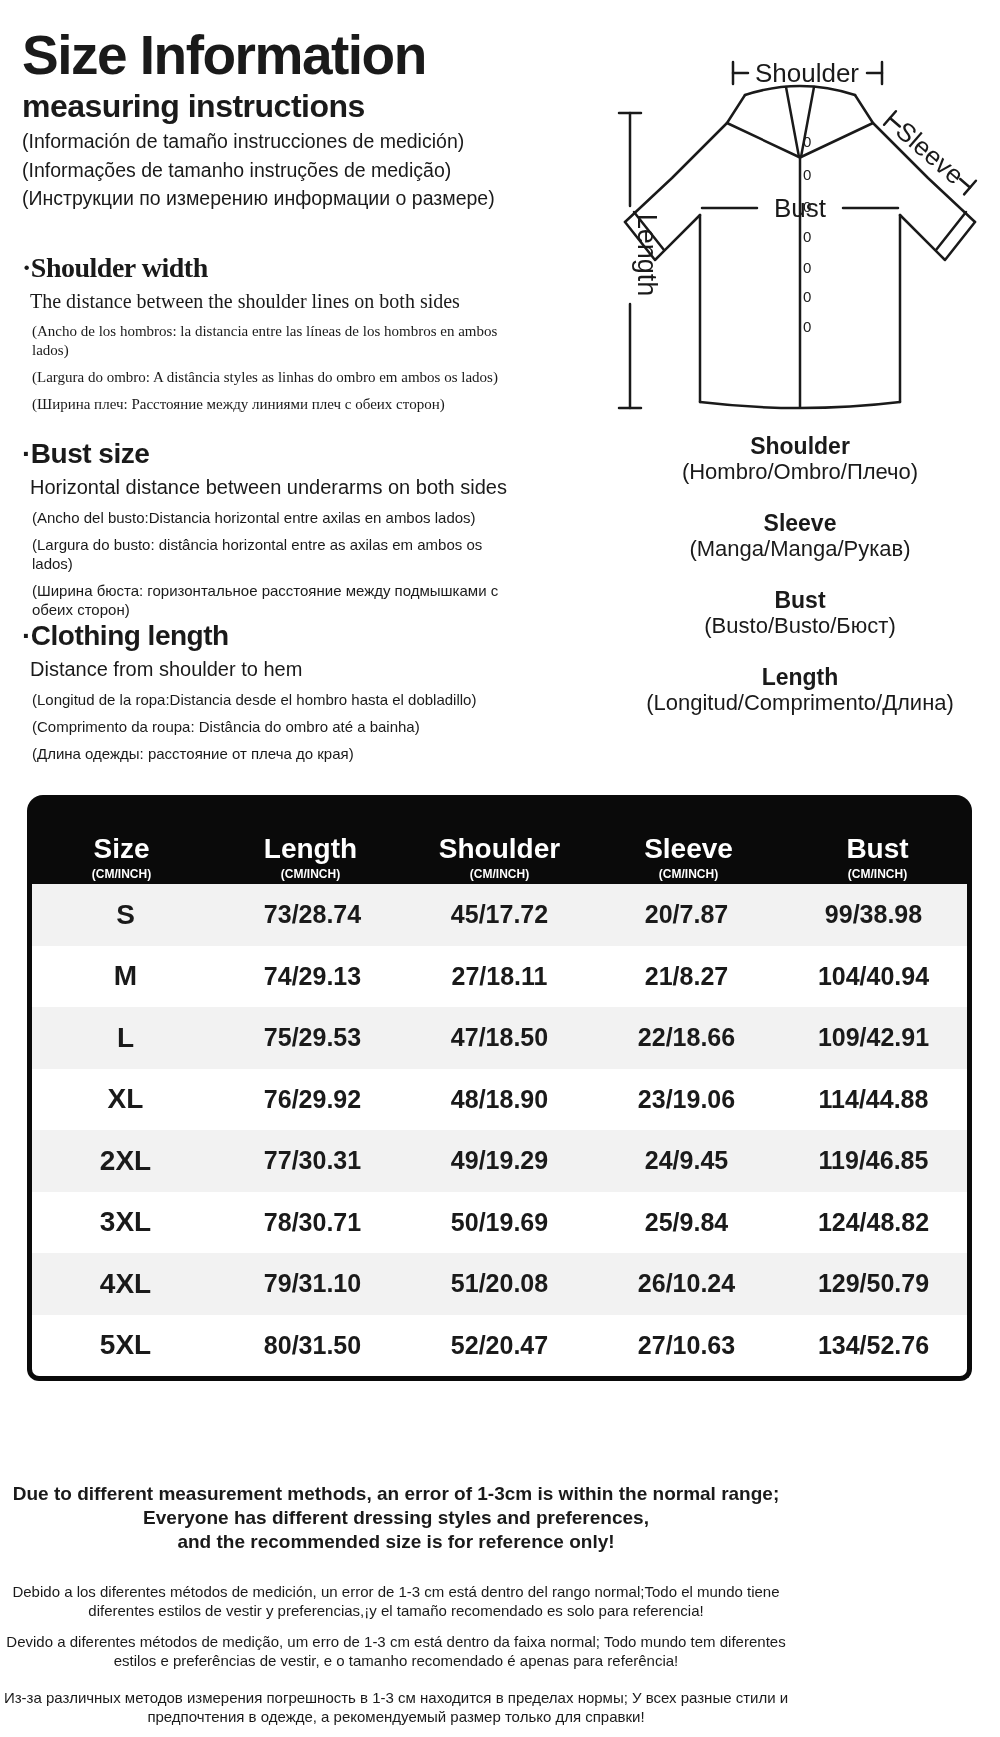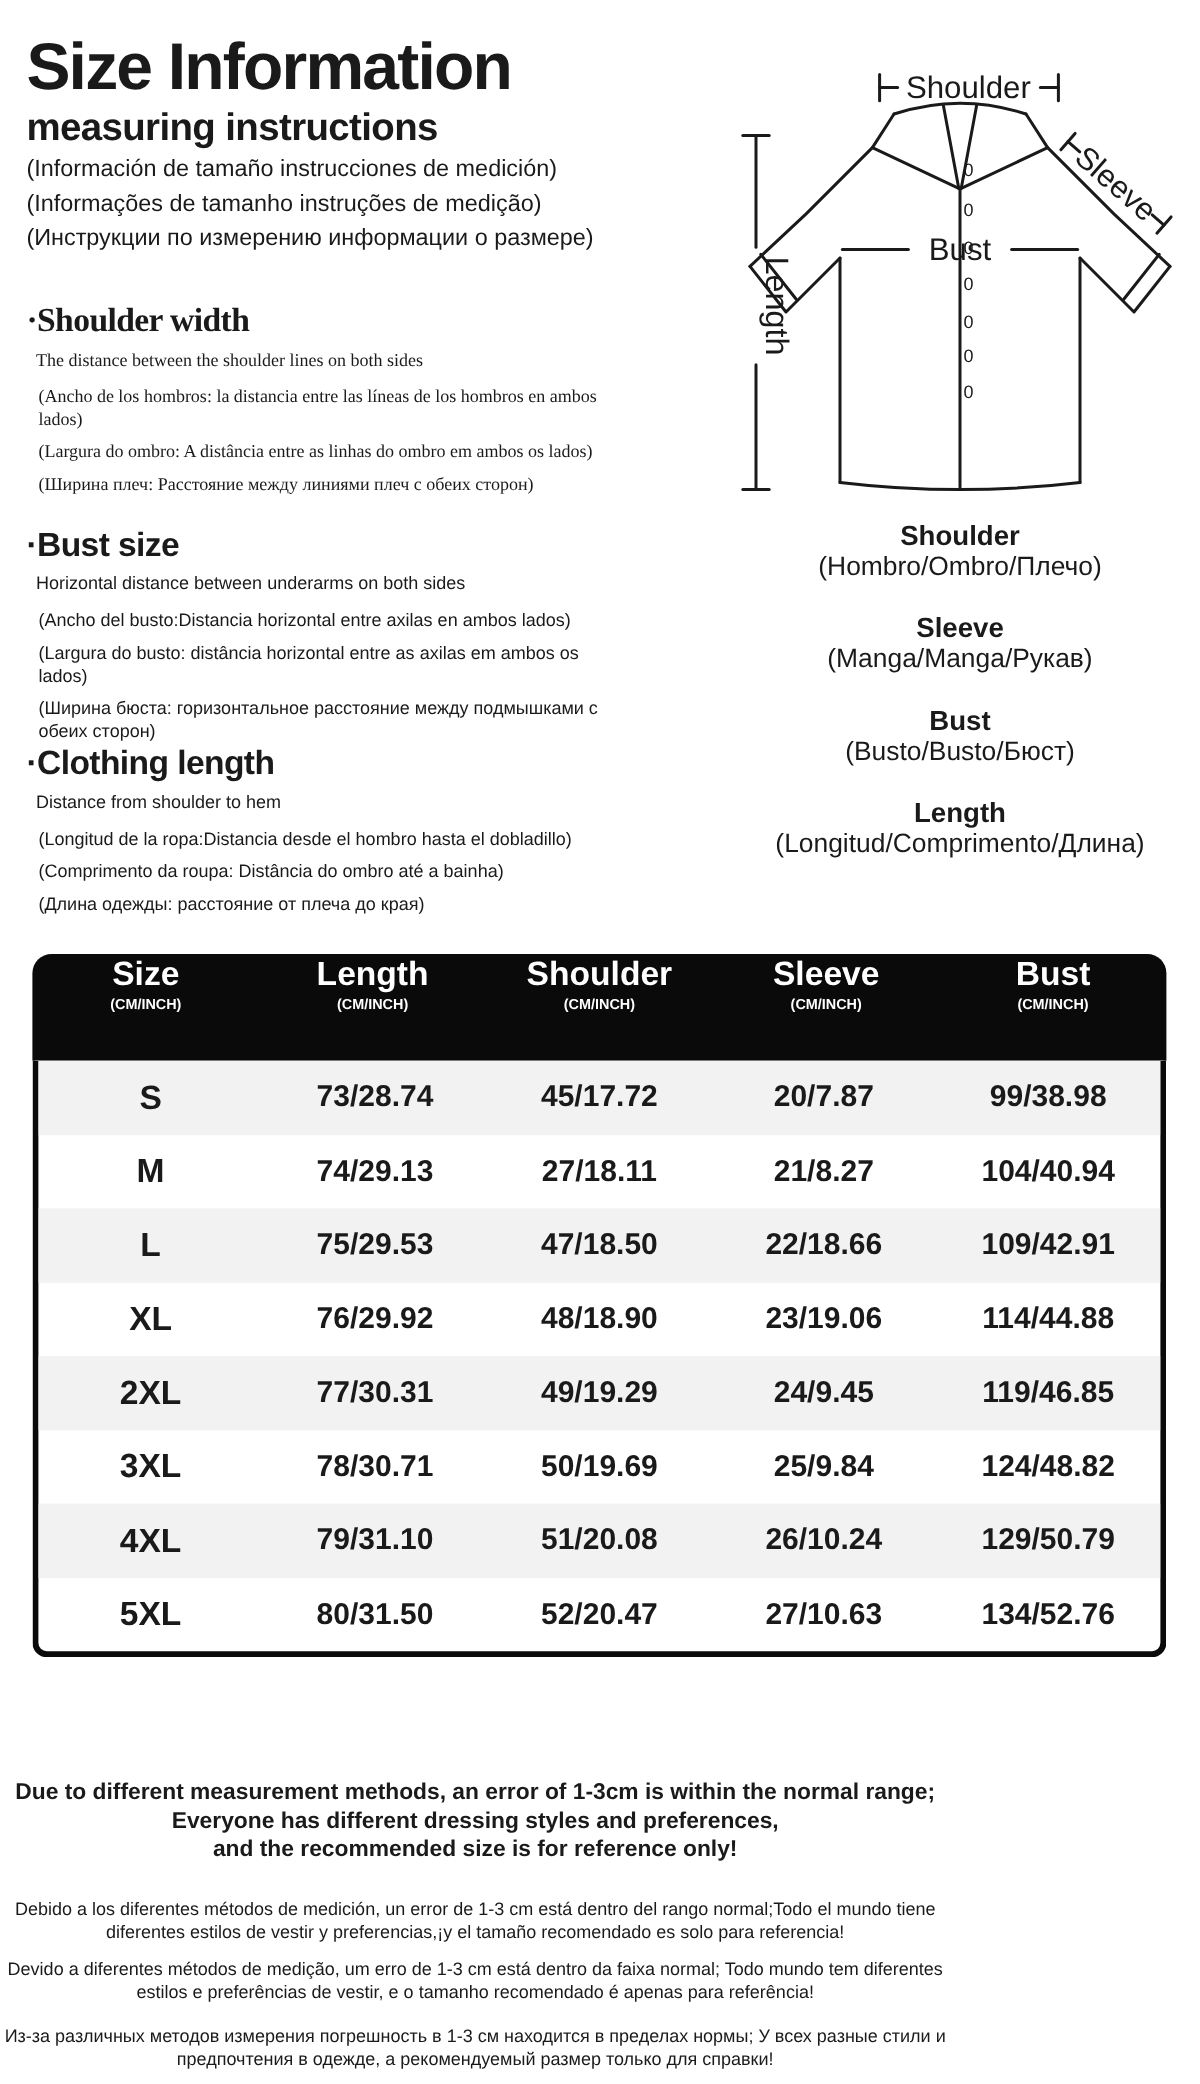--- a/index.html
+++ b/index.html
@@ -13,35 +13,35 @@
 
   
   .hdr { position:absolute; left:22px; top:24px; width:520px; }
   .hdr-title { font-size:55px; font-weight:bold; letter-spacing:-1.5px; line-height:62px; }
   .hdr-sub   { font-size:32px; font-weight:bold; letter-spacing:-0.5px; line-height:40px; }
   .hdr-trans { font-size:19.5px; line-height:25.5px; margin-top:3px; }
 
   
   .sec { position:absolute; left:22px; width:512px; }
   .sec-h { font-size:28px; font-weight:bold; line-height:32px; letter-spacing:-0.5px; }
-  .sec-d { font-size:15px; line-height:26px; margin:4px 0 0 8px; }
+  .sec-d { font-size:20px; line-height:26px; margin:4px 0 0 8px; }
   .sec-t { font-size:15px; line-height:19px; margin:8px 0 0 10px; width:492px; }
   #sec1 { top:252px;font-family:Liberation Serif, serif; } #sec2 { top:438px; } #sec3 { top:620px; }
 
   
   .shirt-svg { position:absolute; left:560px; top:30px; }
   .legend { position:absolute; left:600px; top:433px; width:400px; text-align:center; }
   .legend-item { margin-bottom:25px; }
   .legend-term { font-size:23px; font-weight:bold; line-height:26px; }
   .legend-trans { font-size:22px; line-height:26px; }
 
   
   .size-table { position:absolute; left:27px; top:795px; width:945px; }
   .thead { background:#0a0a0a; color:#ffffff; border-radius:16px 16px 0 0;
-           height:89px; display:flex; align-items:flex-start; }
+           height:89px; display:flex; align-items:flex-end; }
   .th { flex:1; text-align:center; }
   .th-title { font-size:28px; font-weight:bold; line-height:33px; }
   .th-unit  { font-size:12px; font-weight:bold; line-height:19px; }
   .tbody { border:5px solid #0a0a0a; border-top:none; border-radius:0 0 12px 12px;
            background:#ffffff; overflow:hidden; }
   .tr { display:flex; height:61.5px; align-items:center; }
   .tr.alt { background:#f2f2f2; }
   .td { flex:1; text-align:center; font-weight:bold; font-size:25px; }
   .td.size { font-size:28px; }
 
@@ -63,21 +63,21 @@
   <div class="hdr-sub">measuring instructions</div>
   <div class="hdr-trans">(Información de tamaño instrucciones de medición)</div>
   <div class="hdr-trans">(Informações de tamanho instruções de medição)</div>
   <div class="hdr-trans">(Инструкции по измерению информации о размере)</div>
 </div>
 
 <div class="sec" id="sec1">
   <div class="sec-h">·Shoulder width</div>
   <div class="sec-d">The distance between the shoulder lines on both sides</div>
   <div class="sec-t">(Ancho de los hombros: la distancia entre las líneas de los hombros en ambos lados)</div>
-  <div class="sec-t">(Largura do ombro: A distância entre as linhas do ombro em ambos os lados)</div>
+  <div class="sec-t">(Largura do ombro: A distância styles as linhas do ombro em ambos os lados)</div>
   <div class="sec-t">(Ширина плеч: Расстояние между линиями плеч с обеих сторон)</div>
 </div>
 
 <div class="sec" id="sec2">
   <div class="sec-h">·Bust size</div>
   <div class="sec-d">Horizontal distance between underarms on both sides</div>
   <div class="sec-t">(Ancho del busto:Distancia horizontal entre axilas en ambos lados)</div>
   <div class="sec-t">(Largura do busto: distância horizontal entre as axilas em ambos os lados)</div>
   <div class="sec-t">(Ширина бюста: горизонтальное расстояние между подмышками с обеих сторон)</div>
 </div>

